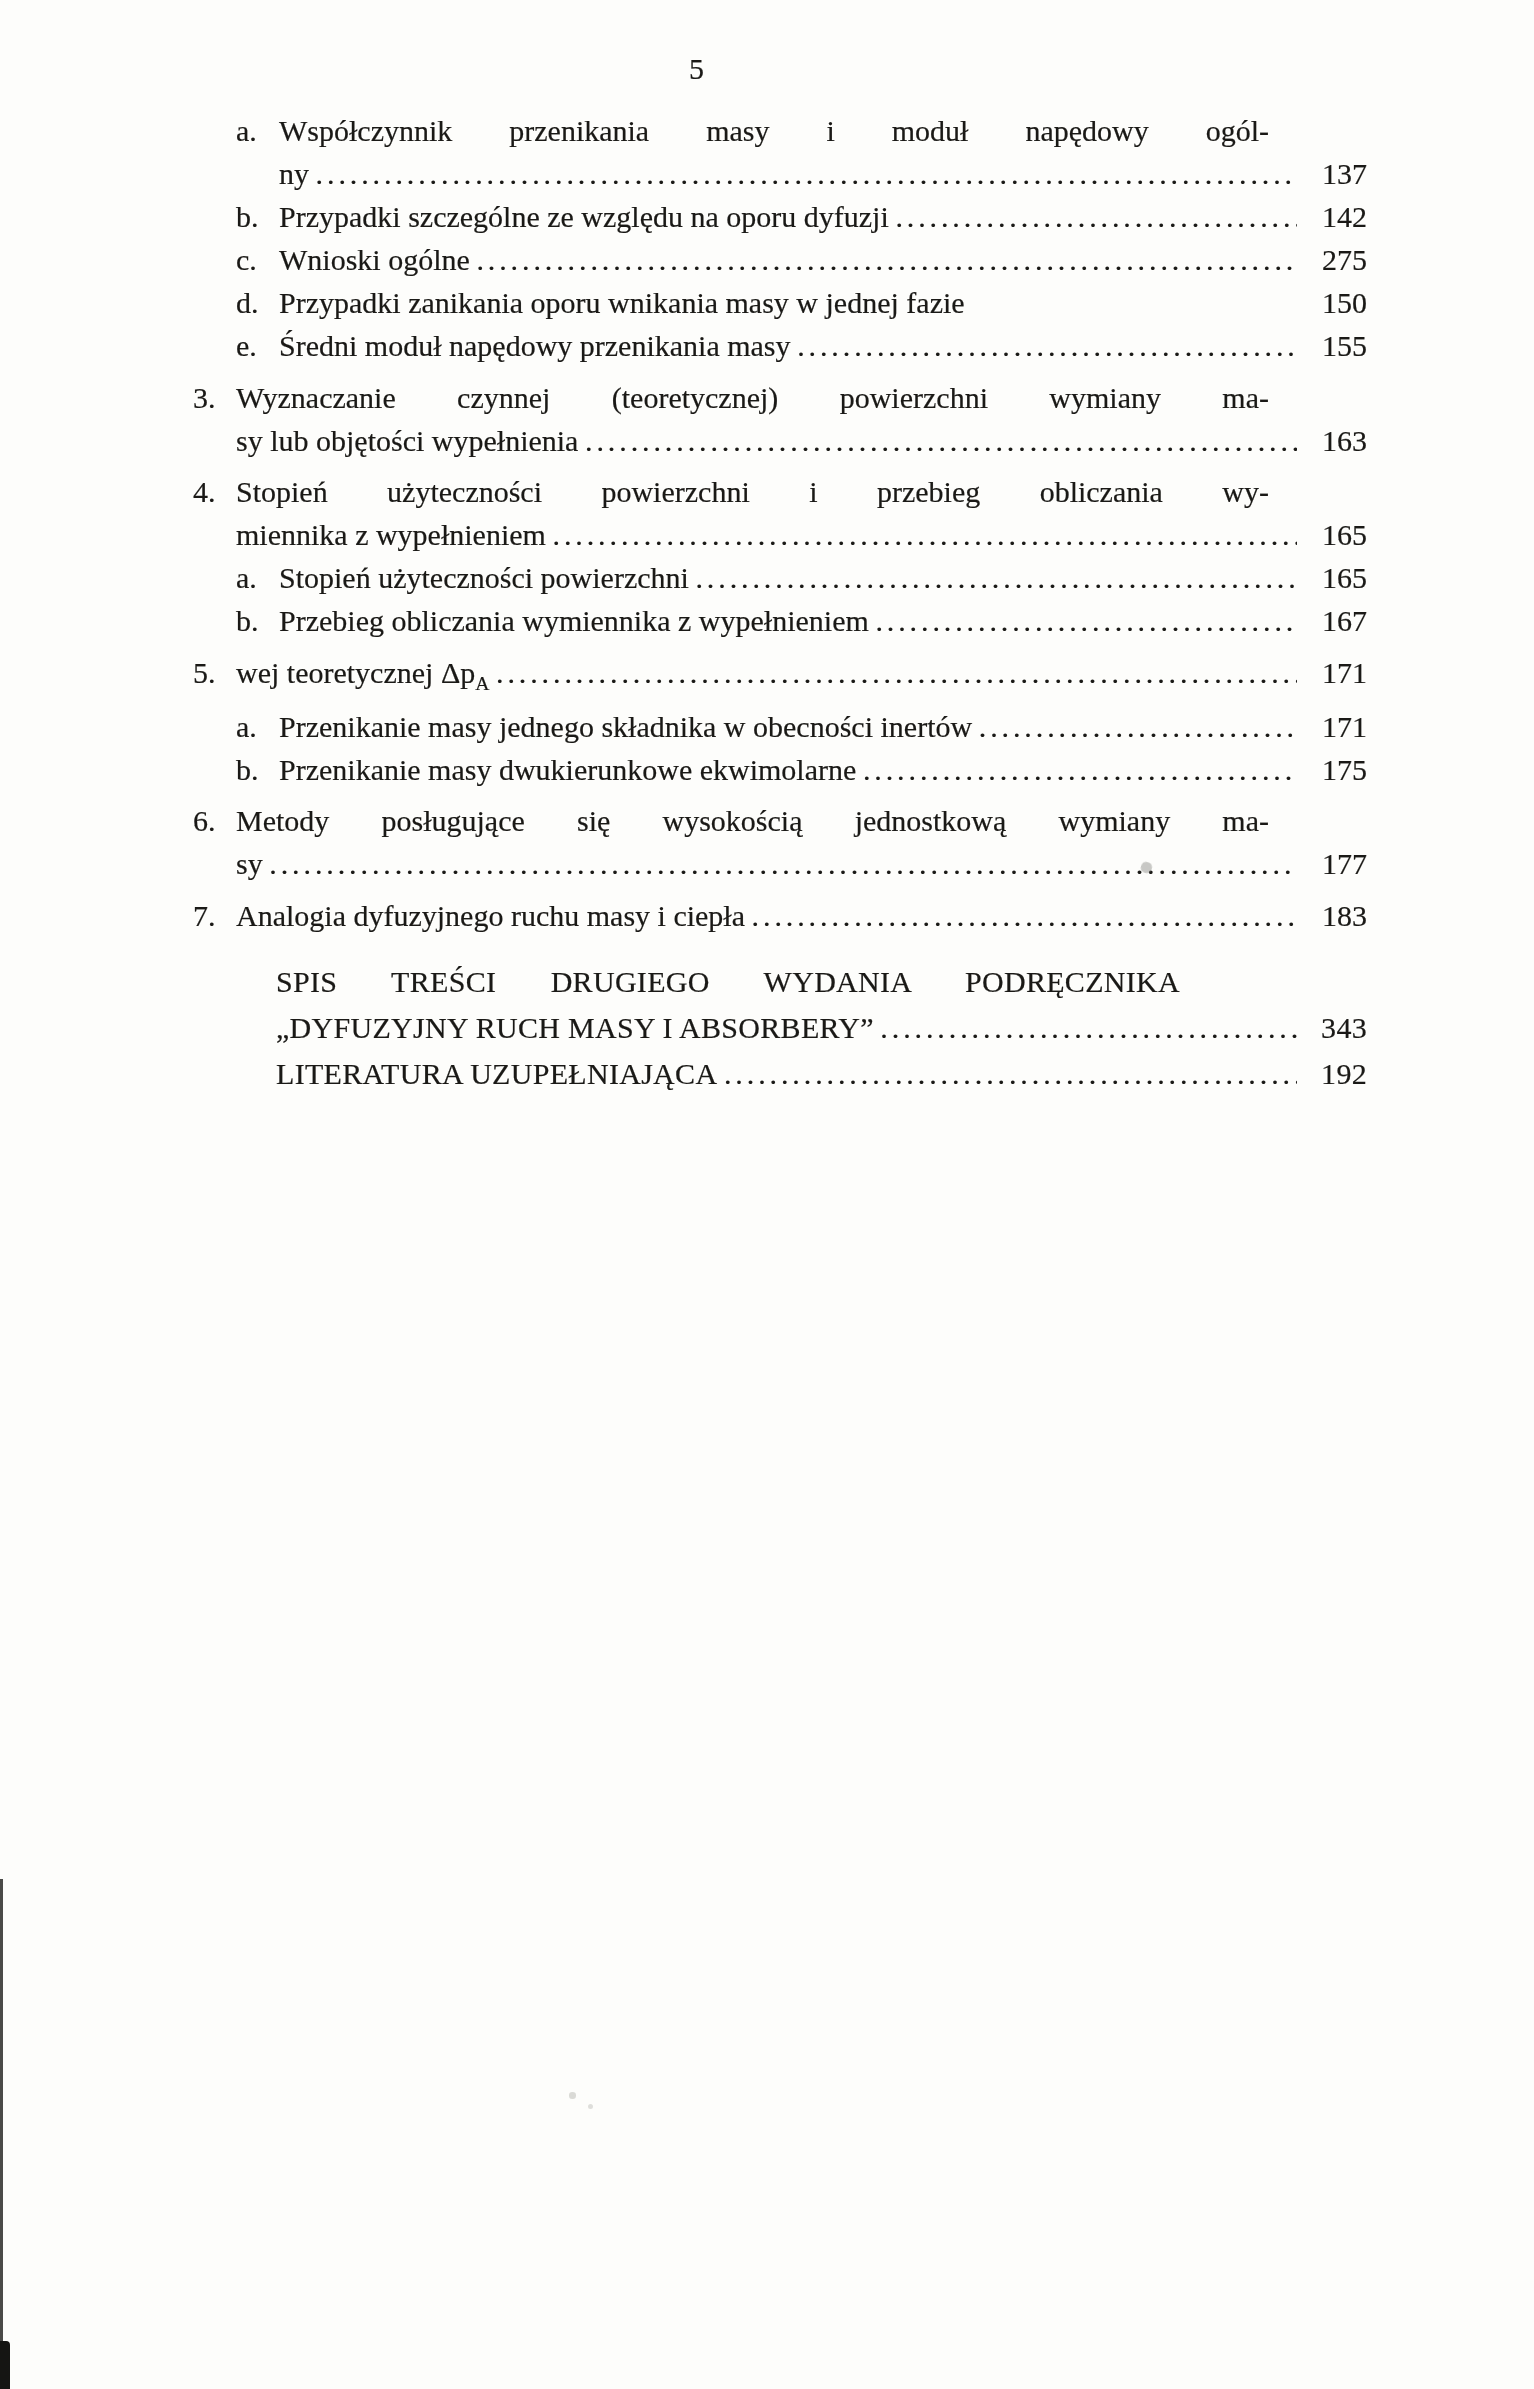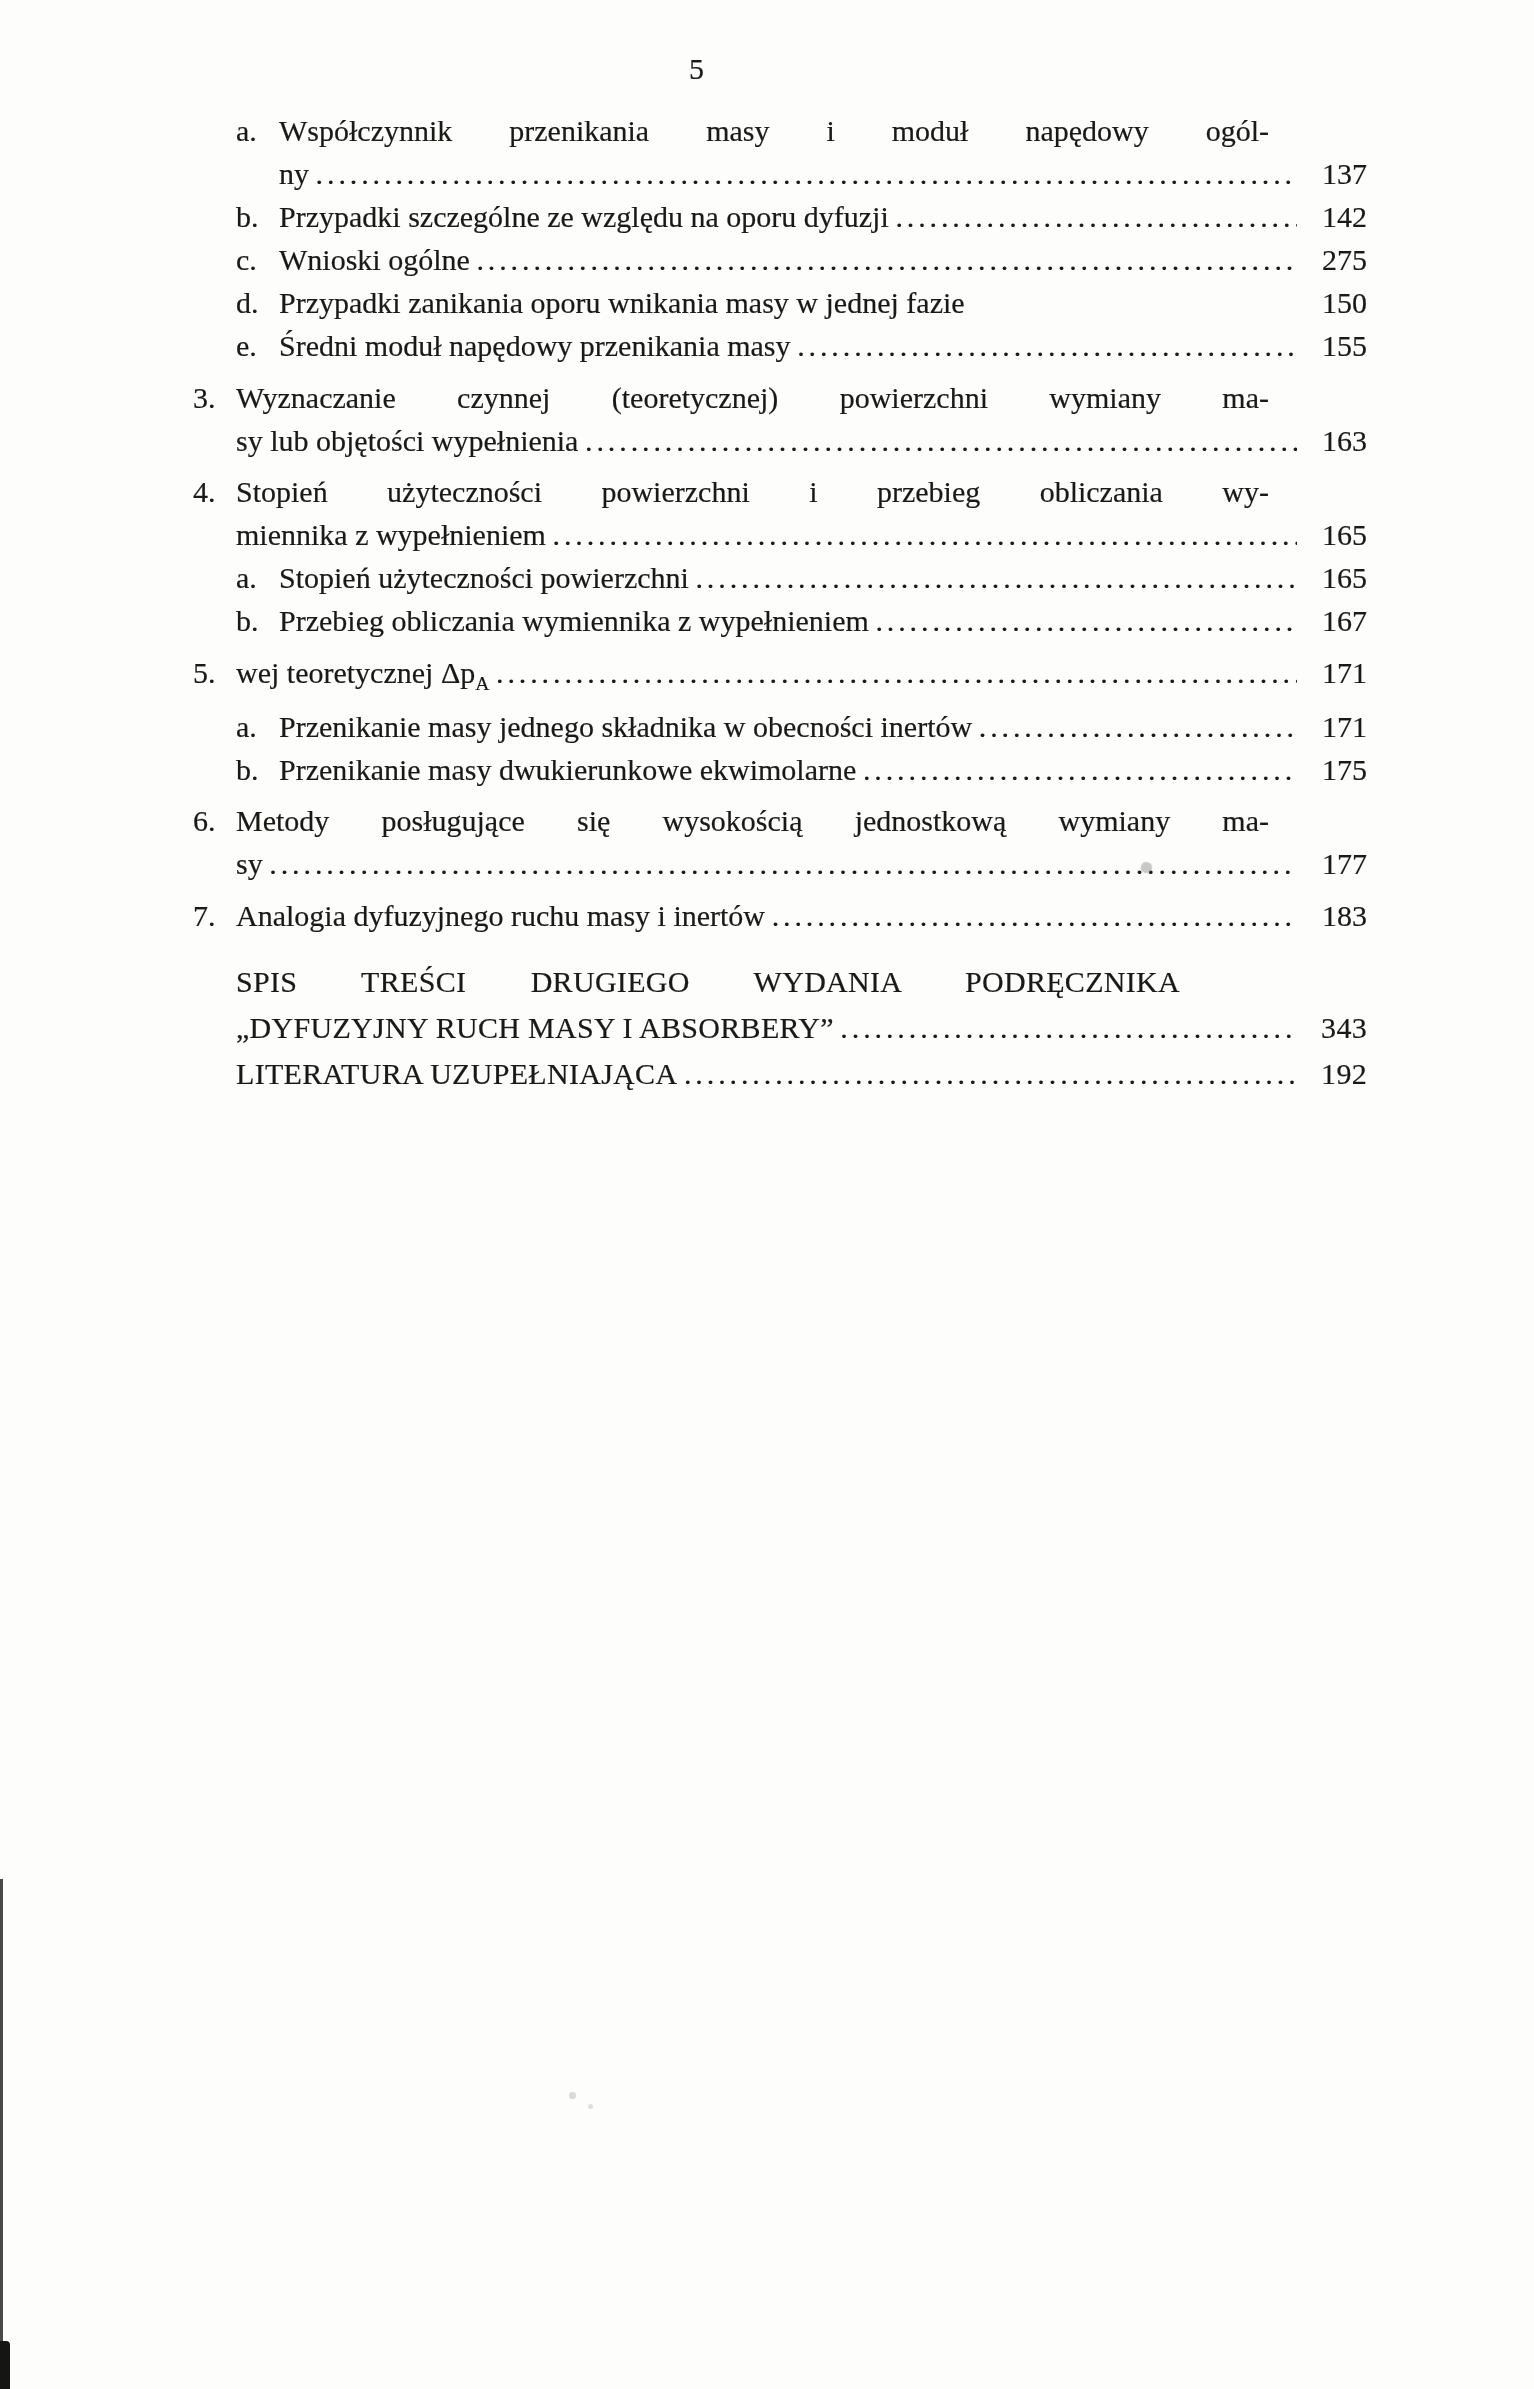--- a/index.html
+++ b/index.html
@@ -59,21 +59,21 @@
     white-space: nowrap;
     margin: 0 10.5px 0 6.6px;
     letter-spacing: 3.9px;
   }
   .leader::after {
     content: "..........................................................................................................................";
   }
   .leader.no-dots::after { content: ""; }
   .pageref { flex: 0 0 60px; text-align: right; }
 
-  .entry.indent-back { letter-spacing: 0.3px; }
+  .entry.indent-back { letter-spacing: 0.3px; gap: 40px; }
   .entry.indent-back .line { line-height: 46px; min-height: 46px; }
   .entry.indent-back .wrap-line { padding-right: 187px; }
 
   
   .artifact { position: absolute; pointer-events: none; }
   .artifact-left-edge {
     left: 0; top: 1879px; width: 3.3px; height: 511px;
     background: #2a2a28; opacity: 0.85;
   }
   .artifact-corner {
@@ -247,21 +247,21 @@
         <span class="leader"></span>
         <span class="pageref">177</span>
       </div>
     </div>
   </div>
 
   <div class="entry indent-num gap-sm">
     <span class="marker">7.</span>
     <div class="content">
       <div class="line last-line">
-        <span class="line-text"><span class="lt-main">Analogia dyfuzyjnego ruchu masy i inertów</span></span>
+        <span class="line-text"><span class="lt-main">Analogia dyfuzyjnego ruchu masy i ciepła</span></span>
         <span class="leader"></span>
         <span class="pageref">183</span>
       </div>
     </div>
   </div>
 
   <div class="entry indent-back gap-lg">
     <span class="marker"></span>
     <div class="content">
       <div class="line wrap-line">SPIS TREŚCI DRUGIEGO WYDANIA PODRĘCZNIKA</div>

